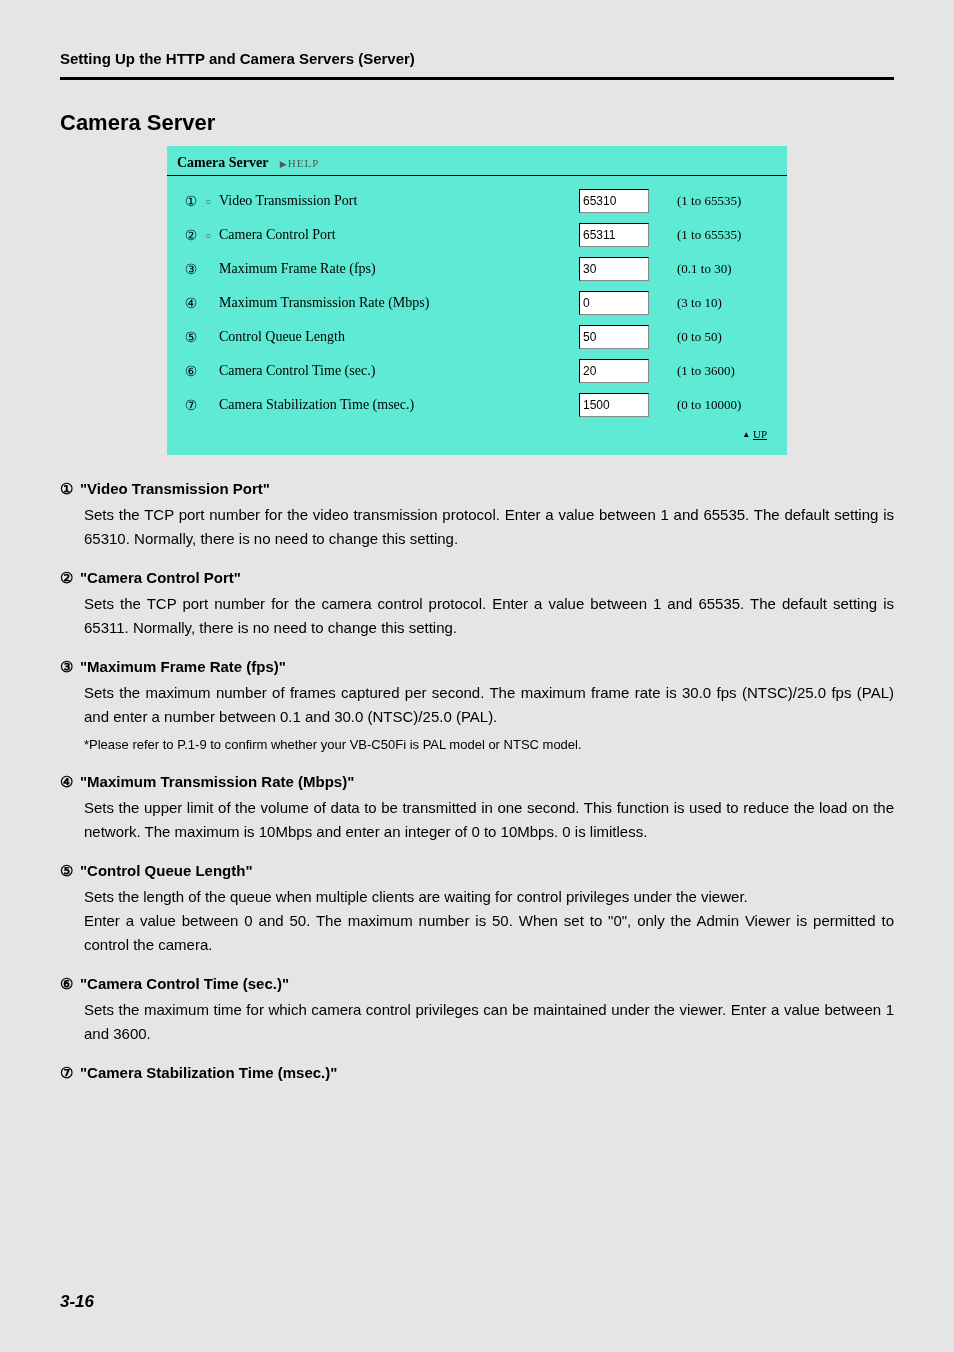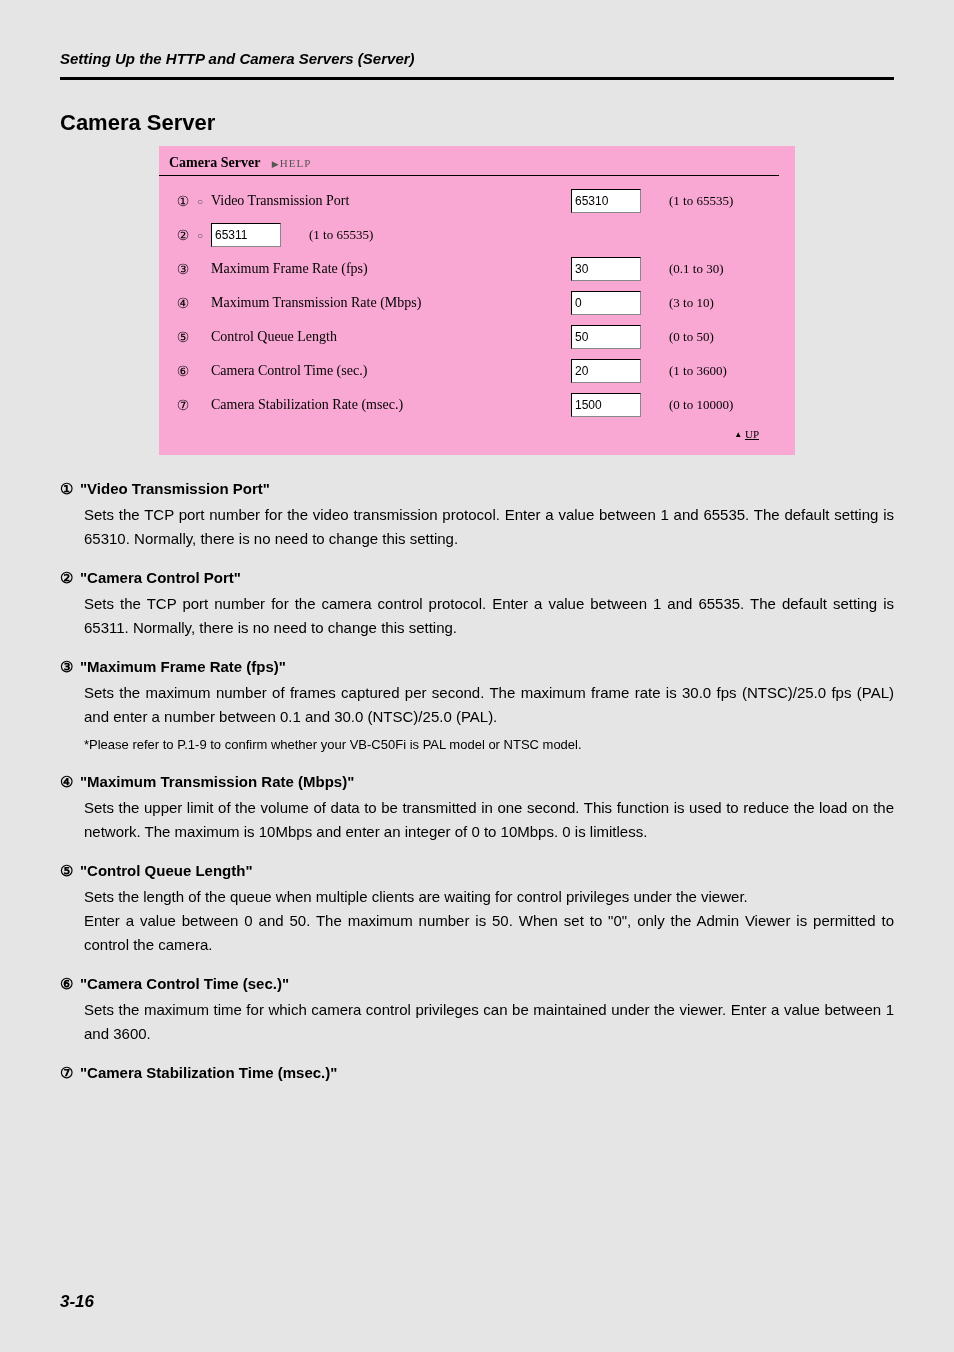--- a/index.html
+++ b/index.html
@@ -9,44 +9,43 @@
       font-family: Arial, Helvetica, sans-serif;
       width: 954px;
     }
     .page {
       background: #e5e5e5;
       padding: 50px 60px 40px 60px;
       min-height: 1262px;
       position: relative;
     }
     .header-title {
-      font-style: italic;
       font-weight: bold;
       font-size: 15px;
       color: #000;
       margin-bottom: 10px;
     }
     .header-rule {
       border: none;
       border-top: 3px solid #000;
       margin: 0 0 30px 0;
     }
     .section-title {
       font-weight: bold;
       font-size: 22px;
       color: #000;
       margin-bottom: 10px;
     }
     .screenshot {
-      background: #f9a8d4;
+      background: #5eead4;
       margin: 0 auto 25px auto;
       width: 620px;
       font-family: "Times New Roman", serif;
       position: relative;
-      padding: 5px 16px 15px 0;
+      padding: 5px 0 15px 0;
     }
     .screenshot-header {
       font-family: "Times New Roman", serif;
       padding: 4px 10px;
       font-size: 14px;
     }
     .screenshot-header .sh-title {
       font-weight: bold;
     }
     .screenshot-header .help-link {
@@ -173,20 +172,21 @@
         <div class="screenshot-row">
           <span class="row-marker">①</span>
           <span class="row-bullet">○</span>
           <span class="row-label">Video Transmission Port</span>
           <input class="row-input" value="65310" style="">
           <span class="row-range">(1 to 65535)</span>
         </div>
         <div class="screenshot-row">
           <span class="row-marker">②</span>
           <span class="row-bullet">○</span>
+          <span class="row-label">Camera Control Port</span>
           <input class="row-input" value="65311" style="">
           <span class="row-range">(1 to 65535)</span>
         </div>
         <div class="screenshot-row">
           <span class="row-marker">③</span>
           <span class="row-bullet"></span>
           <span class="row-label">Maximum Frame Rate (fps)</span>
           <input class="row-input" value="30" style="">
           <span class="row-range">(0.1 to 30)</span>
         </div>
@@ -207,21 +207,21 @@
         <div class="screenshot-row">
           <span class="row-marker">⑥</span>
           <span class="row-bullet"></span>
           <span class="row-label">Camera Control Time (sec.)</span>
           <input class="row-input" value="20" style="">
           <span class="row-range">(1 to 3600)</span>
         </div>
         <div class="screenshot-row">
           <span class="row-marker">⑦</span>
           <span class="row-bullet"></span>
-          <span class="row-label">Camera Stabilization Rate (msec.)</span>
+          <span class="row-label">Camera Stabilization Time (msec.)</span>
           <input class="row-input" value="1500" style="">
           <span class="row-range">(0 to 10000)</span>
         </div>
       </div>
 
     <div class="up-link">
       <span class="up-arrow">▲</span>
       <a>UP</a>
     </div>
   </div>

